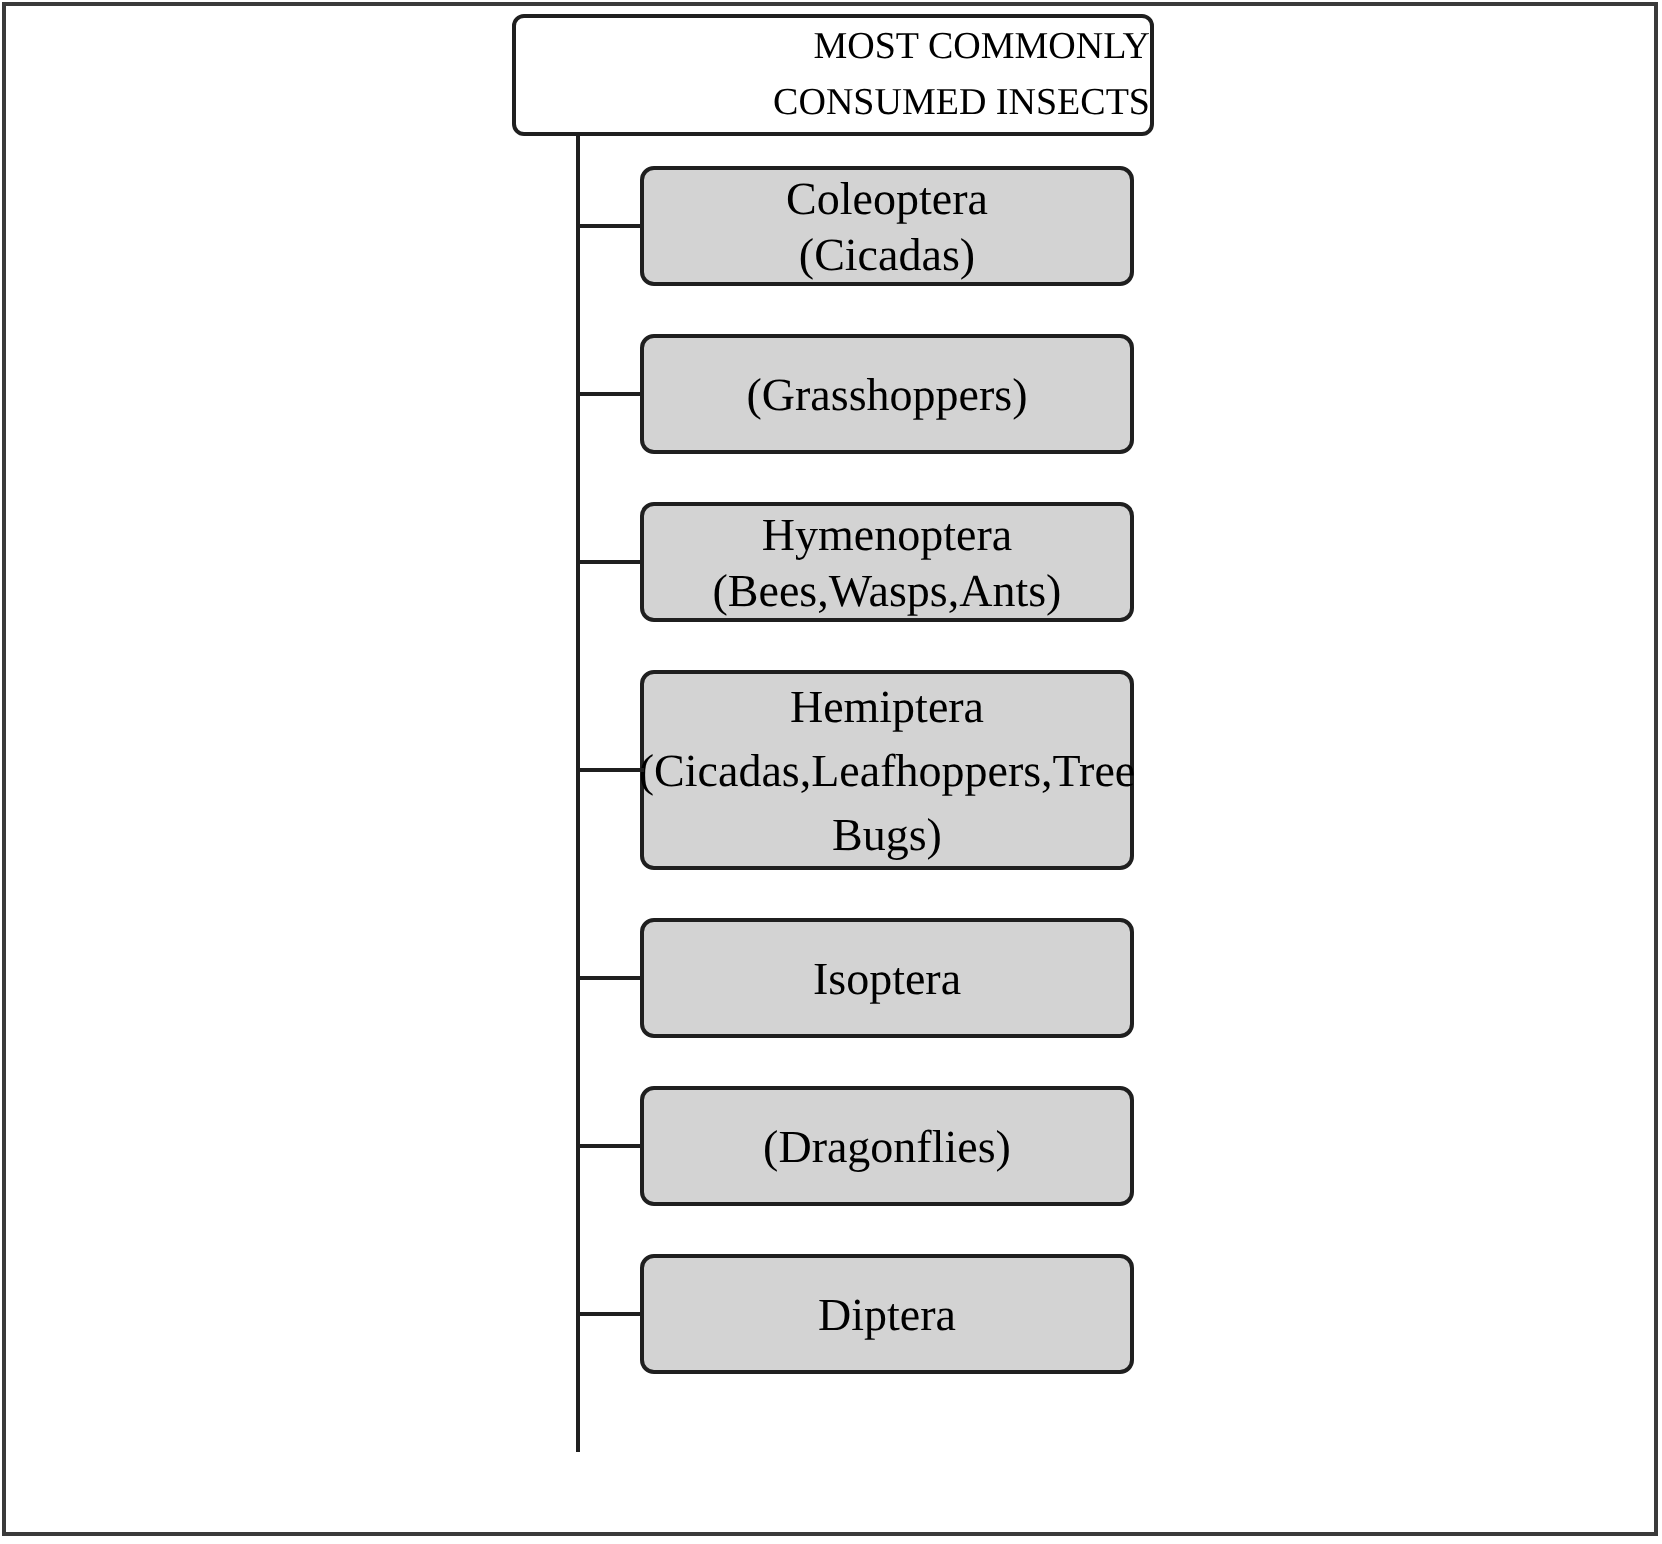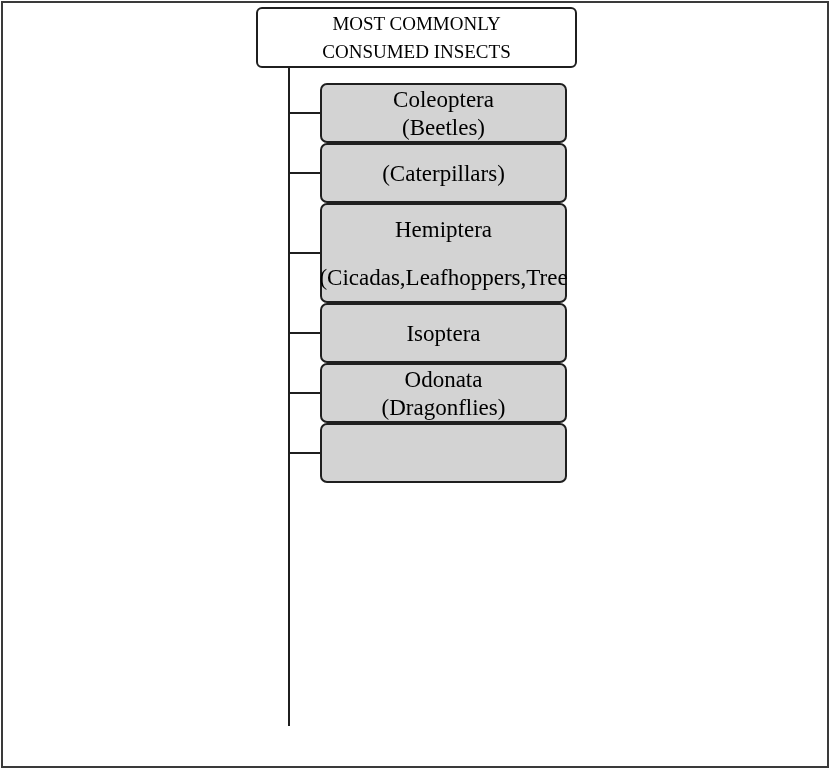--- a/index.html
+++ b/index.html
@@ -27,37 +27,38 @@
     left: 256px; top: 7px;
     width: 321px; height: 61px;
     box-sizing: border-box;
     background: var(--root-fill, #ffffff);
     border: 2px solid var(--border, #1f1f1f);
     border-radius: 6px;
     display: flex;
     flex-direction: column;
     font-size: 19px;
     z-index: 2;
+    align-items: flex-end;
   }
 
   .trunk {
     position: absolute;
     left: 288px; top: 66px;
     width: 2px; height: 660px;
     background: var(--connector, #1f1f1f);
     z-index: 1;
   }
 
   .orders {
     position: absolute;
     left: 320px; top: 83px;
     width: 247px;
     display: flex;
     flex-direction: column;
-    gap: 0;
+    gap: 24px;
     z-index: 2;
     justify-content: flex-end;
   }
 
   .order-box {
     position: relative;
     box-sizing: border-box;
     background: var(--box-fill, #d3d3d3);
     border: 2px solid var(--border, #1f1f1f);
     border-radius: 7px;
@@ -97,37 +98,43 @@
 
   <div class="root-box">
     <div class="box-line">MOST COMMONLY</div>
     <div class="box-line">CONSUMED INSECTS</div>
   </div>
 
   <div class="orders">
       <div class="order-box lines-2">
         <div class="stub"></div>
         <div class="box-line">Coleoptera</div>
-        <div class="box-line">(Beetles)</div>
+        <div class="box-line">(Cicadas)</div>
       </div>
       <div class="order-box lines-2">
         <div class="stub"></div>
-        <div class="box-line">(Caterpillars)</div>
+        <div class="box-line">(Grasshoppers)</div>
+      </div>
+      <div class="order-box lines-2">
+        <div class="stub"></div>
+        <div class="box-line">Hymenoptera</div>
+        <div class="box-line">(Bees,Wasps,Ants)</div>
       </div>
       <div class="order-box lines-3">
         <div class="stub"></div>
         <div class="box-line">Hemiptera</div>
         <div class="box-line">(Cicadas,Leafhoppers,Tree</div>
+        <div class="box-line">Bugs)</div>
       </div>
       <div class="order-box lines-2">
         <div class="stub"></div>
         <div class="box-line">Isoptera</div>
       </div>
       <div class="order-box lines-2">
         <div class="stub"></div>
-        <div class="box-line">Odonata</div>
         <div class="box-line">(Dragonflies)</div>
       </div>
       <div class="order-box lines-2">
         <div class="stub"></div>
+        <div class="box-line">Diptera</div>
       </div>
     </div>
 </div>
 
 </body></html>

